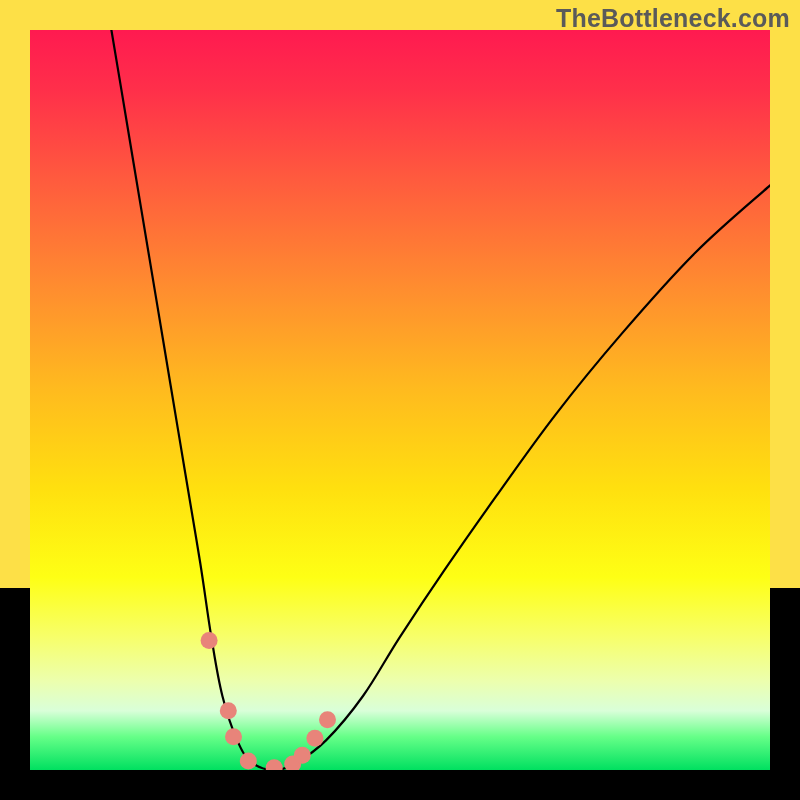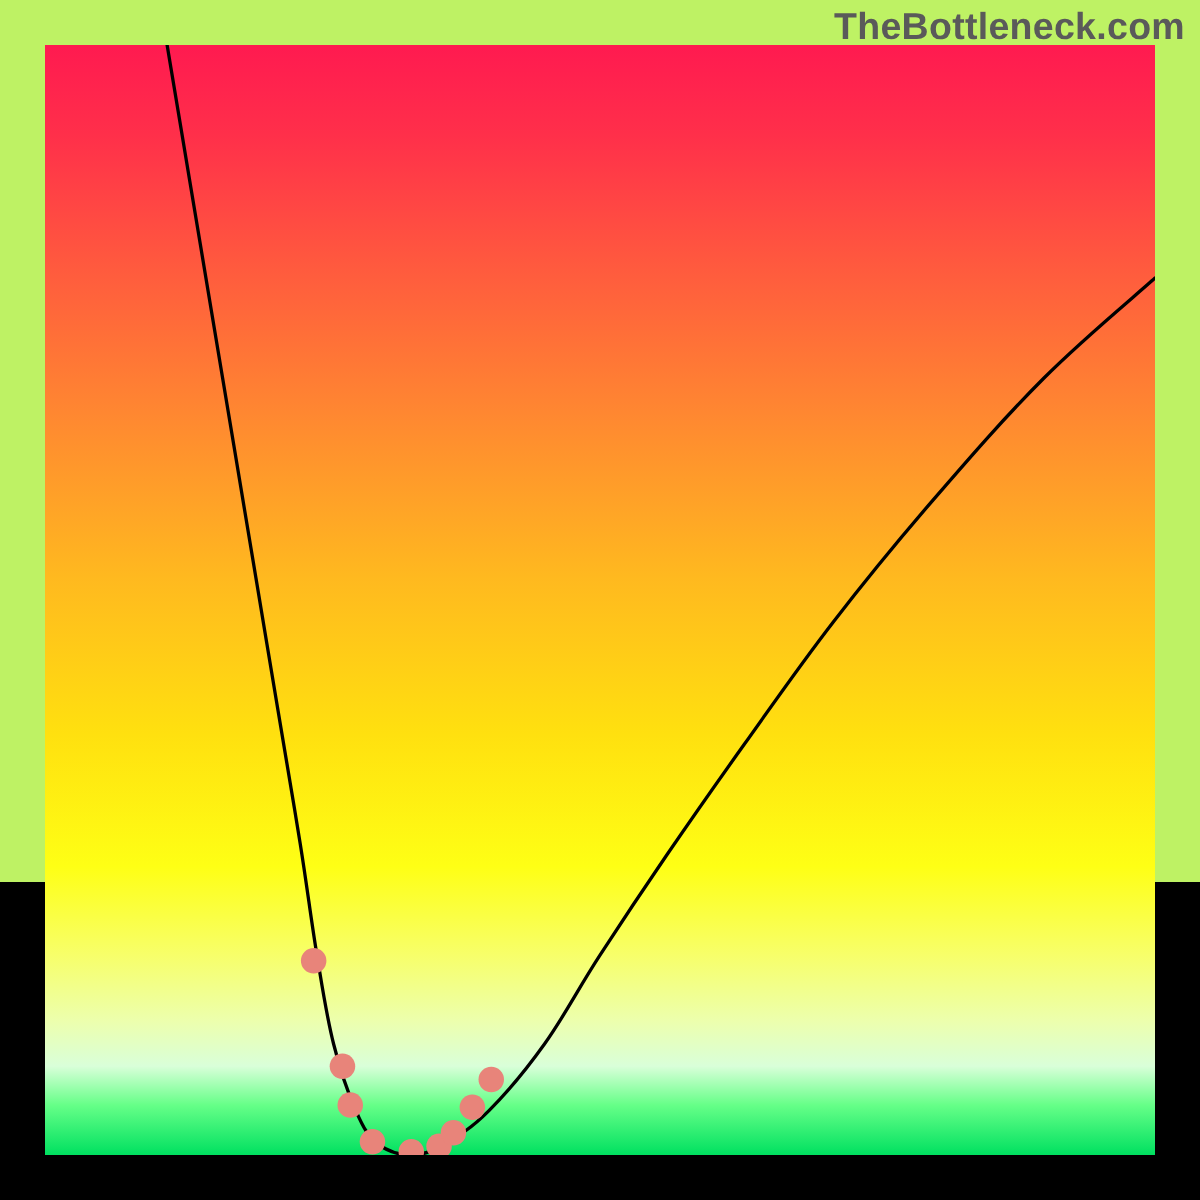--- a/index.html
+++ b/index.html
@@ -8,21 +8,21 @@
     width: 800px;
     height: 800px;
     overflow: hidden;
     background: #000;
     font-family: Arial, Helvetica, sans-serif;
   }
   .frame {
     position: absolute;
     left: 0; top: 0;
     width: 800px; height: 588px;
-    background: #bef264;
+    background: #fde047;
   }
   .plot-area {
     position: absolute;
     left: 30px;
     top: 30px;
     width: 740px;
     height: 740px;
     overflow: hidden;
   }
   .gradient {

